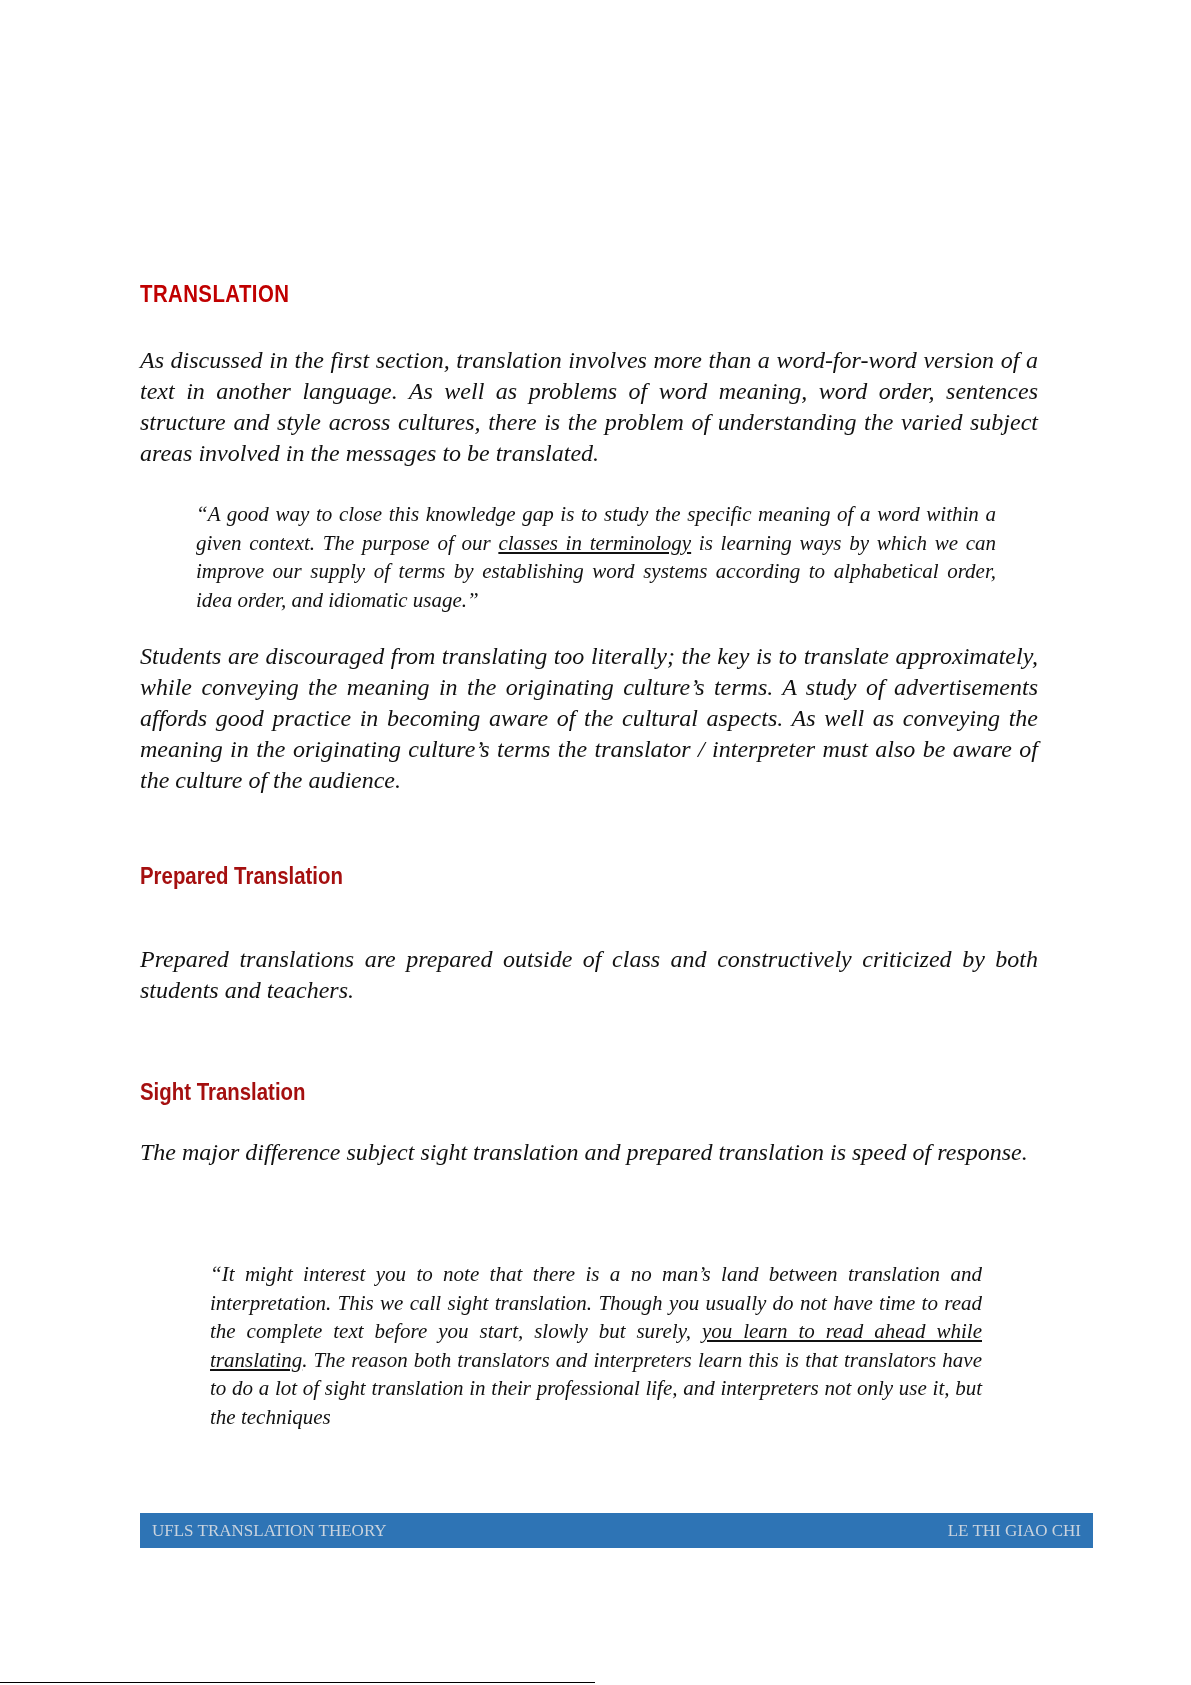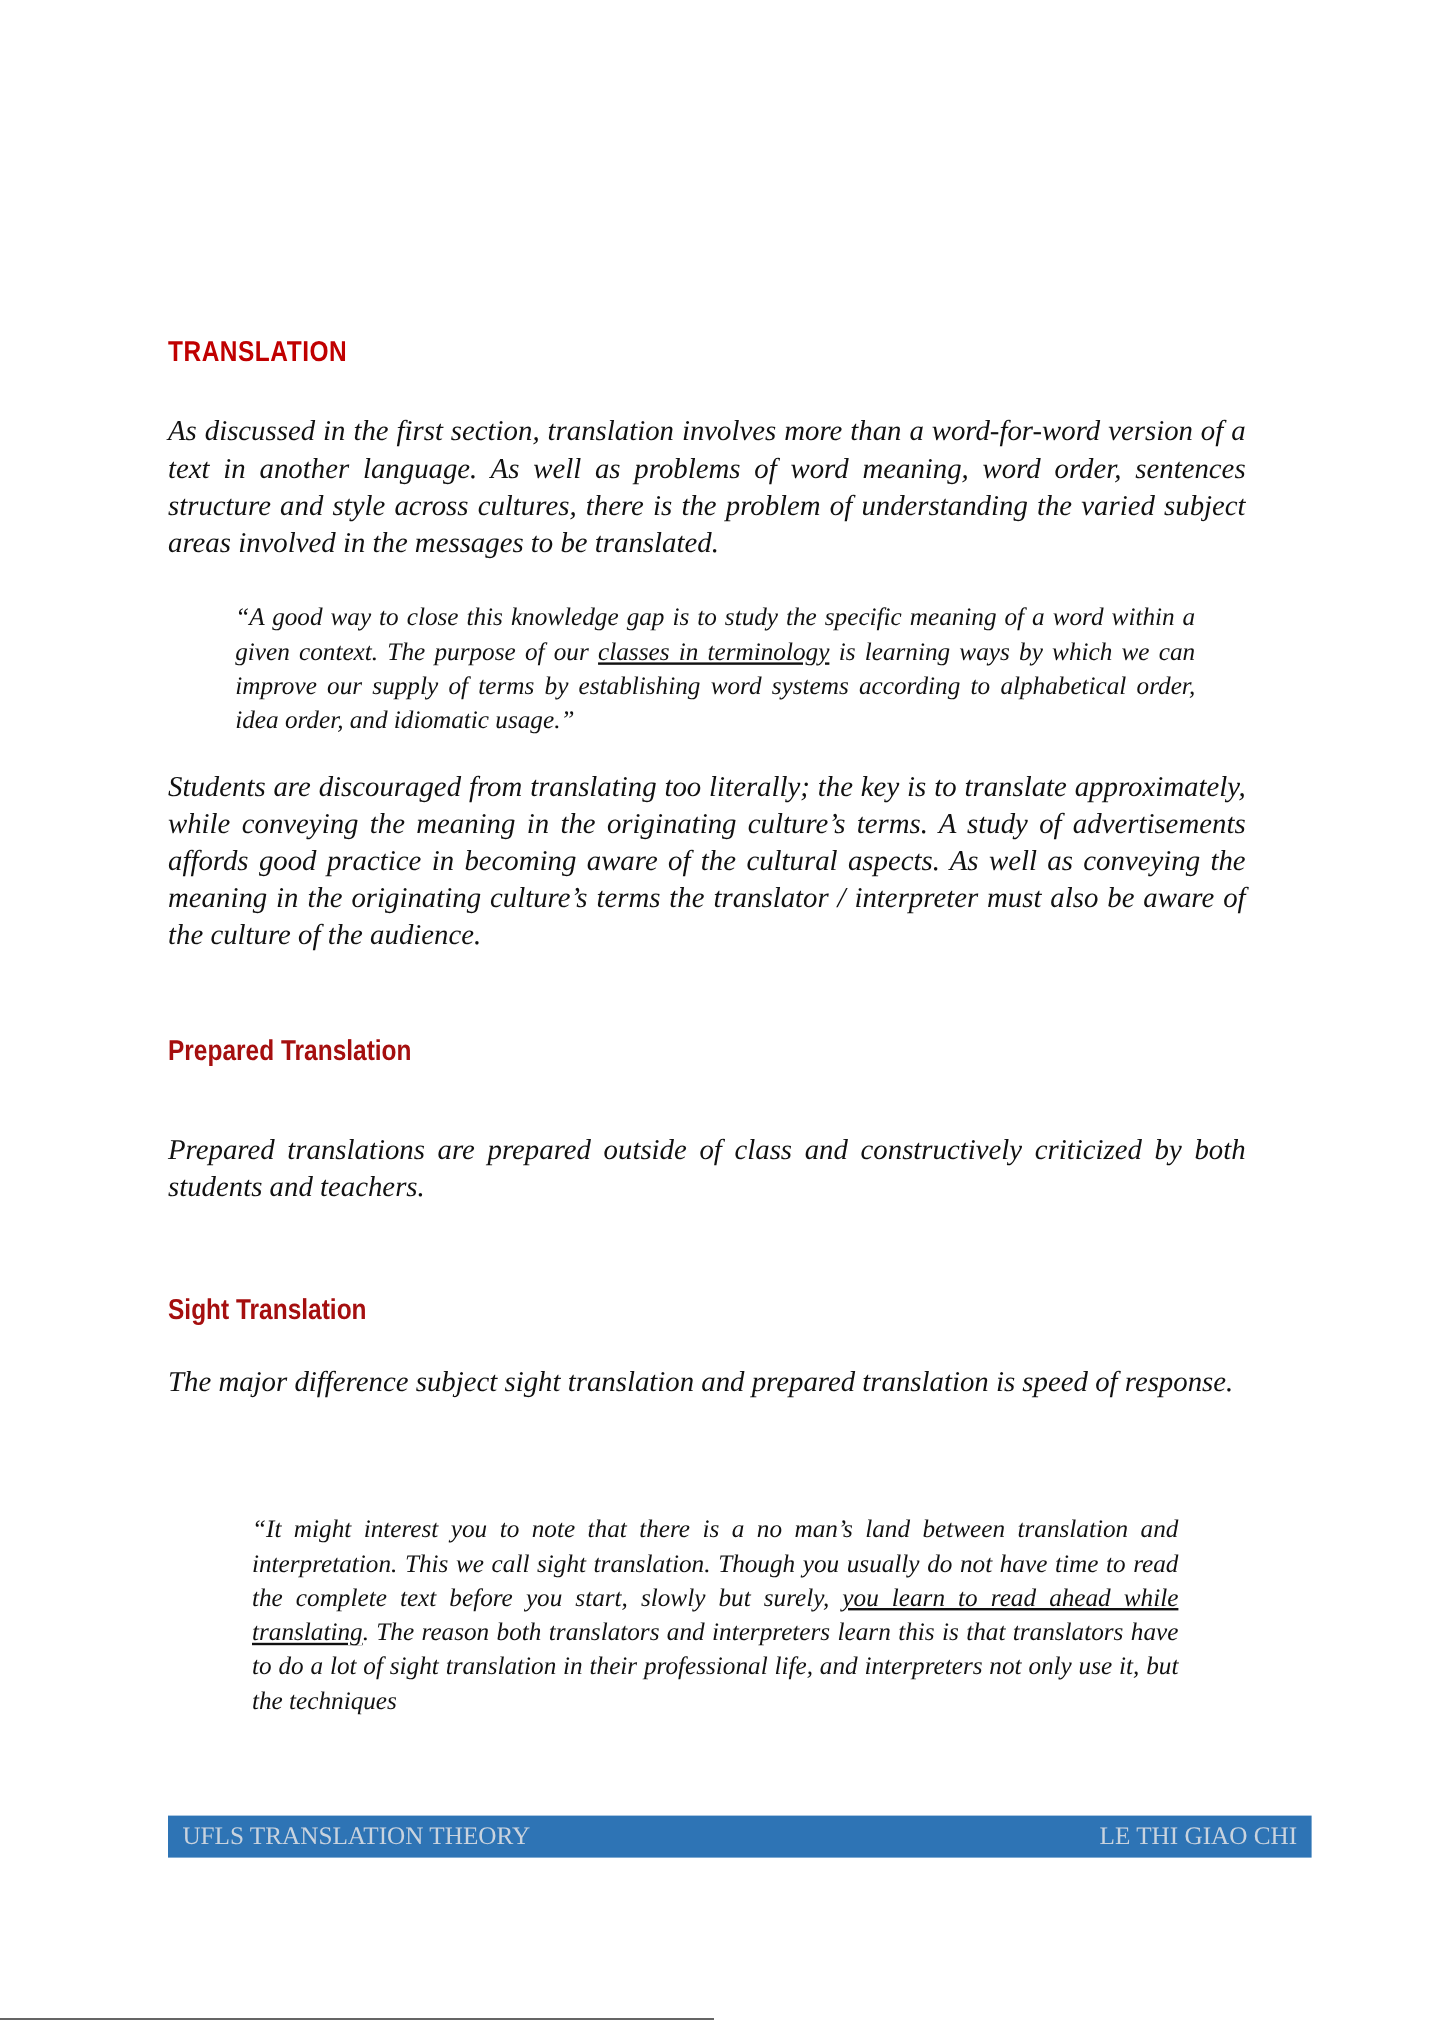--- a/index.html
+++ b/index.html
@@ -2,21 +2,21 @@
 <html><head>
 <meta charset="utf-8">
 <style>
   html, body { margin:0; padding:0; background:#fff; }
   body { width:1191px; height:1685px; position:relative; overflow:hidden; font-family:"Liberation Serif", serif; color:#111; }
   .h1 { position:absolute; left:140px; top:280px; font-family:"Liberation Sans", sans-serif; font-weight:bold; font-size:24px; color:#c00000; letter-spacing:0.5px; transform:scaleX(0.85); transform-origin:left; }
   .h2 { position:absolute; left:140px; font-family:"Liberation Sans", sans-serif; font-weight:bold; font-size:24px; color:#a50f0f; transform:scaleX(0.85); transform-origin:left; }
   .p { position:absolute; left:140px; width:898px; font-size:24px; line-height:31px; text-align:justify;font-style:italic; }
   .q { position:absolute; font-style:italic; font-size:21px; line-height:28.5px; text-align:justify; }
   u { text-decoration:underline; }
-  .footer { position:absolute; left:140px; top:1513px; width:953px; height:35px; background:#2e74b5; color:#c9d3de; font-family:"Liberation Serif", serif; font-size:21px; display:flex; justify-content:space-between; align-items:center; padding:0 12px; box-sizing:border-box; }
+  .footer { position:absolute; left:140px; top:1513px; width:953px; height:35px; background:#2e74b5; color:#c9d3de; font-family:"Liberation Serif", serif; font-size:17px; display:flex; justify-content:space-between; align-items:center; padding:0 12px; box-sizing:border-box; }
   .rule { position:absolute; left:0; top:1682px; width:595px; height:1px; background:#000; }
 </style>
 </head>
 <body>
 
 <div class="h1">TRANSLATION</div>
 
 <div class="p" style="top:345px;">As discussed in the first section, translation involves more than a word-for-word version of a text in another language. As well as problems of word meaning, word order, sentences structure and style across cultures, there is the problem of understanding the varied subject areas involved in the messages to be translated.</div>
 
 <div class="q" style="left:196px; top:500px; width:800px;"><span>“A good way to close this knowledge gap is to study the specific meaning of a word within a given context. The purpose of our </span><u>classes in terminology</u><span> is learning ways by which we can improve our supply of terms by establishing word systems according to alphabetical order, idea order, and idiomatic usage.”</span></div>

